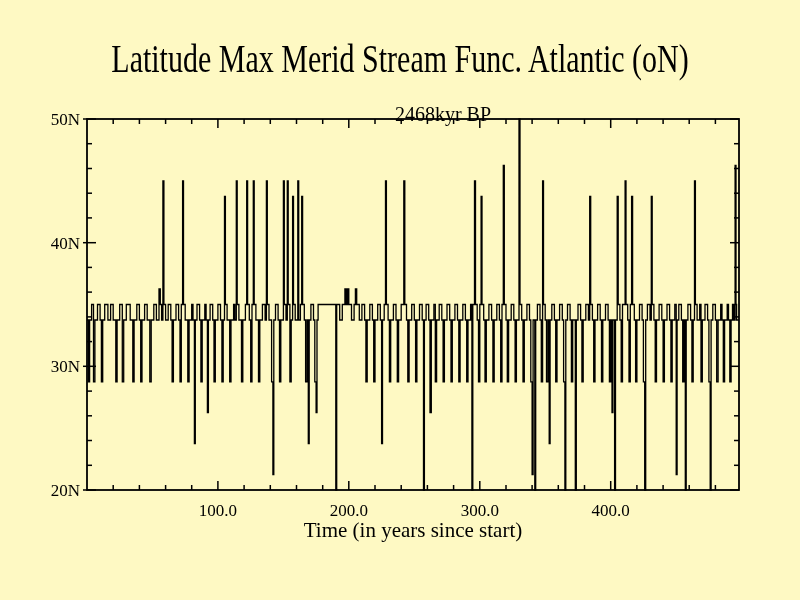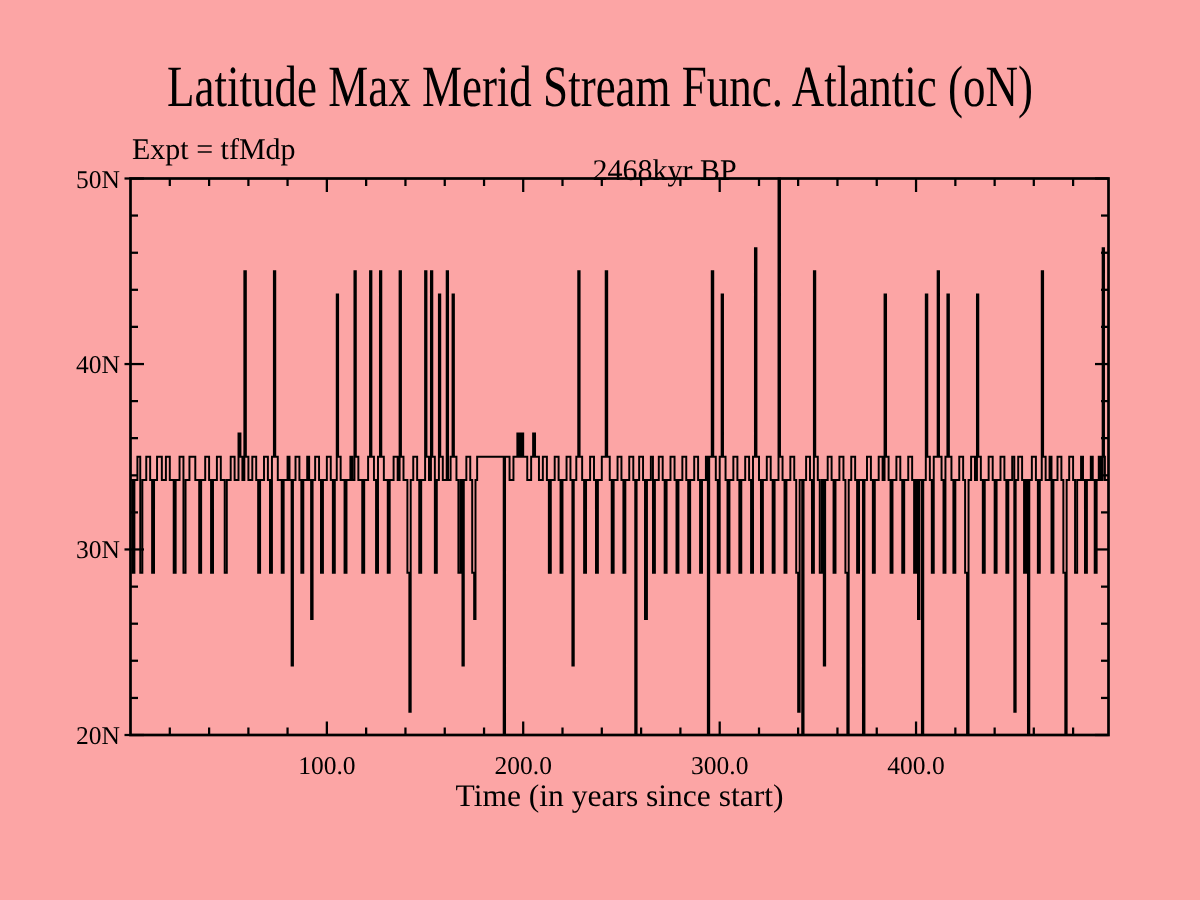--- a/index.html
+++ b/index.html
@@ -1,37 +1,36 @@
 <!DOCTYPE html>
 <html><head>
 <meta charset="utf-8">
 <style>
   html,body{margin:0;padding:0;background:#ffffff;}
-  .stage{position:relative;width:800px;height:600px;background:#fca5a5;overflow:hidden;
+  .stage{position:relative;width:800px;height:600px;background:#fef9c3;overflow:hidden;
          font-family:"Liberation Serif",serif;color:#000;}
   .chart-title{position:absolute;top:38px;left:0;width:800px;text-align:center;
                font-size:30px;line-height:1.05;transform:scaleY(1.30);transform-origin:50% 0;
                white-space:nowrap;}
   .sub-label{position:absolute;font-size:20px;line-height:1;white-space:nowrap;}
   .sub-left{left:88px;top:90px;}
   .sub-center{left:443px;top:104px;transform:translateX(-50%);}
   .sub-right{right:58px;top:88px;}
   .x-axis-title{position:absolute;top:520px;left:13px;width:800px;text-align:center;
                 font-size:21px;line-height:1;white-space:nowrap;}
   svg{position:absolute;left:0;top:0;}
   svg text{font-family:"Liberation Serif",serif;fill:#000000;}
   .xticklab{font-size:17px;}
   .yticklab{font-size:17px;}
 </style>
 </head>
 <body>
 
 <div class="stage">
   <div class="chart-title">Latitude Max Merid Stream Func. Atlantic (oN)</div>
-  <div class="sub-label sub-left">Expt = tfMdp</div>
   <div class="sub-label sub-center">2468kyr BP</div>
   <svg id="plot-svg" width="800" height="600" viewBox="0 0 800 600">
       <rect x="87" y="119" width="652" height="371" fill="none" stroke="#000000" stroke-width="1.8"></rect>
       <line x1="113.2" y1="490" x2="113.2" y2="485" stroke="#000000" stroke-width="1.5"></line>
       <line x1="113.2" y1="119" x2="113.2" y2="124" stroke="#000000" stroke-width="1.5"></line>
       <line x1="139.4" y1="490" x2="139.4" y2="485" stroke="#000000" stroke-width="1.5"></line>
       <line x1="139.4" y1="119" x2="139.4" y2="124" stroke="#000000" stroke-width="1.5"></line>
       <line x1="165.6" y1="490" x2="165.6" y2="485" stroke="#000000" stroke-width="1.5"></line>
       <line x1="165.6" y1="119" x2="165.6" y2="124" stroke="#000000" stroke-width="1.5"></line>
       <line x1="191.7" y1="490" x2="191.7" y2="485" stroke="#000000" stroke-width="1.5"></line>

